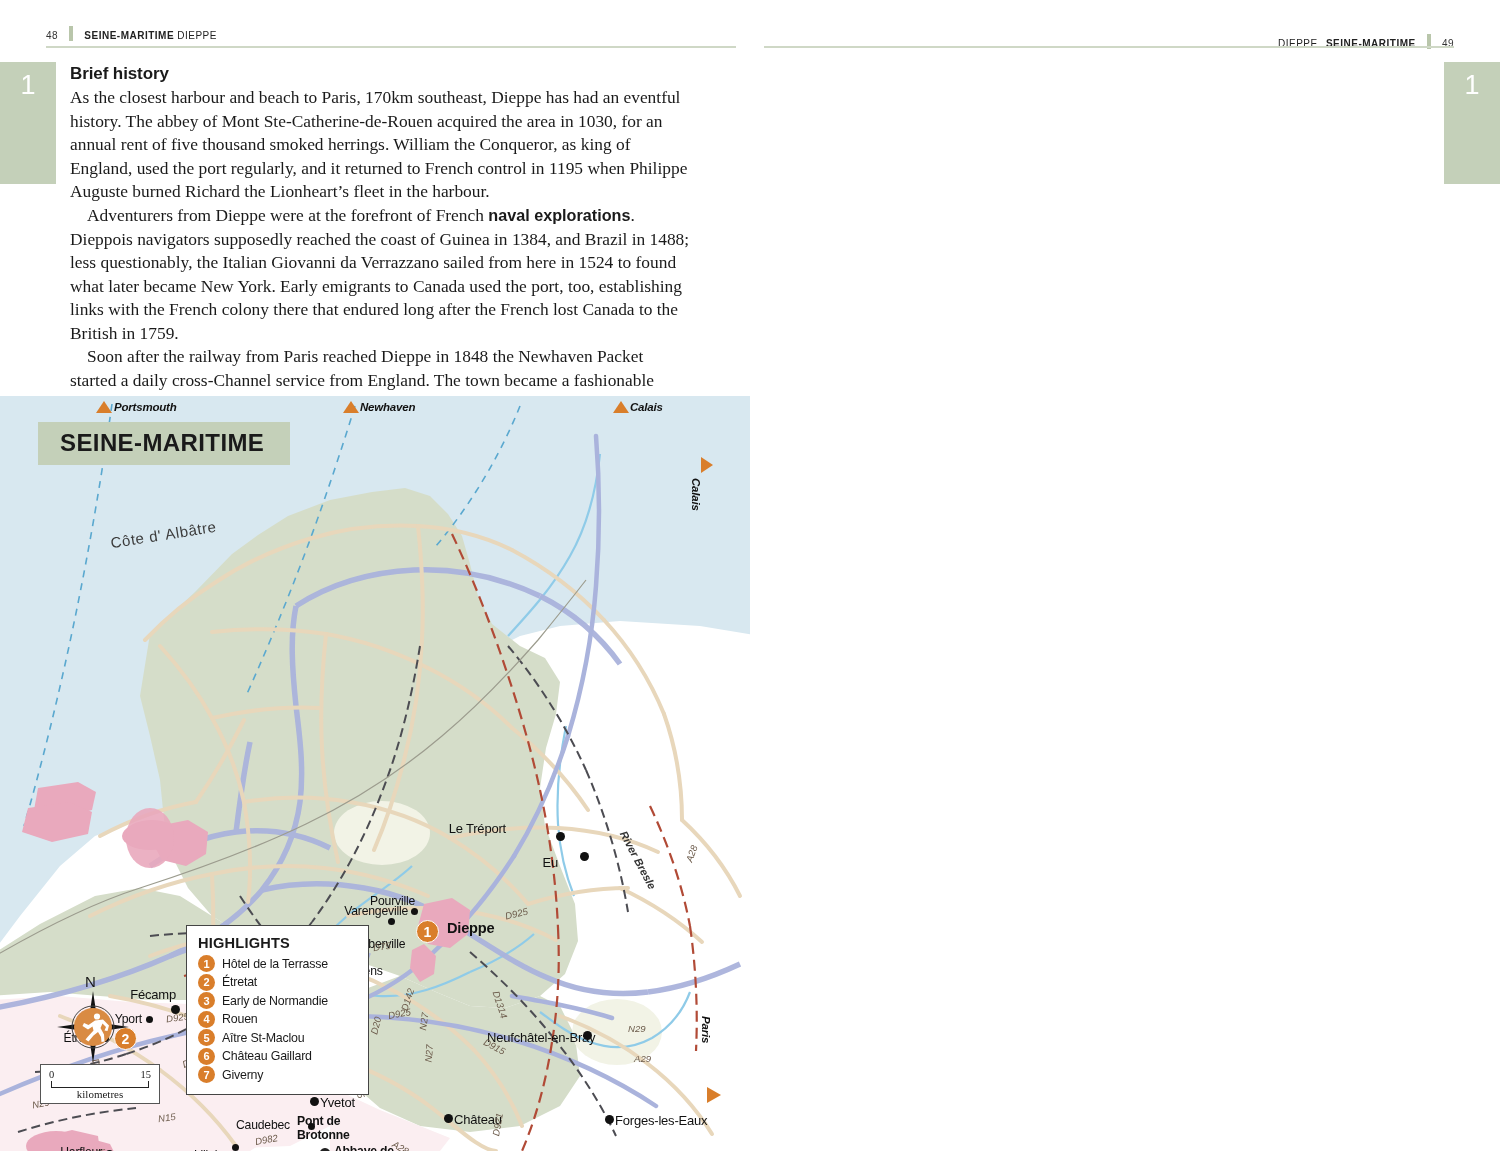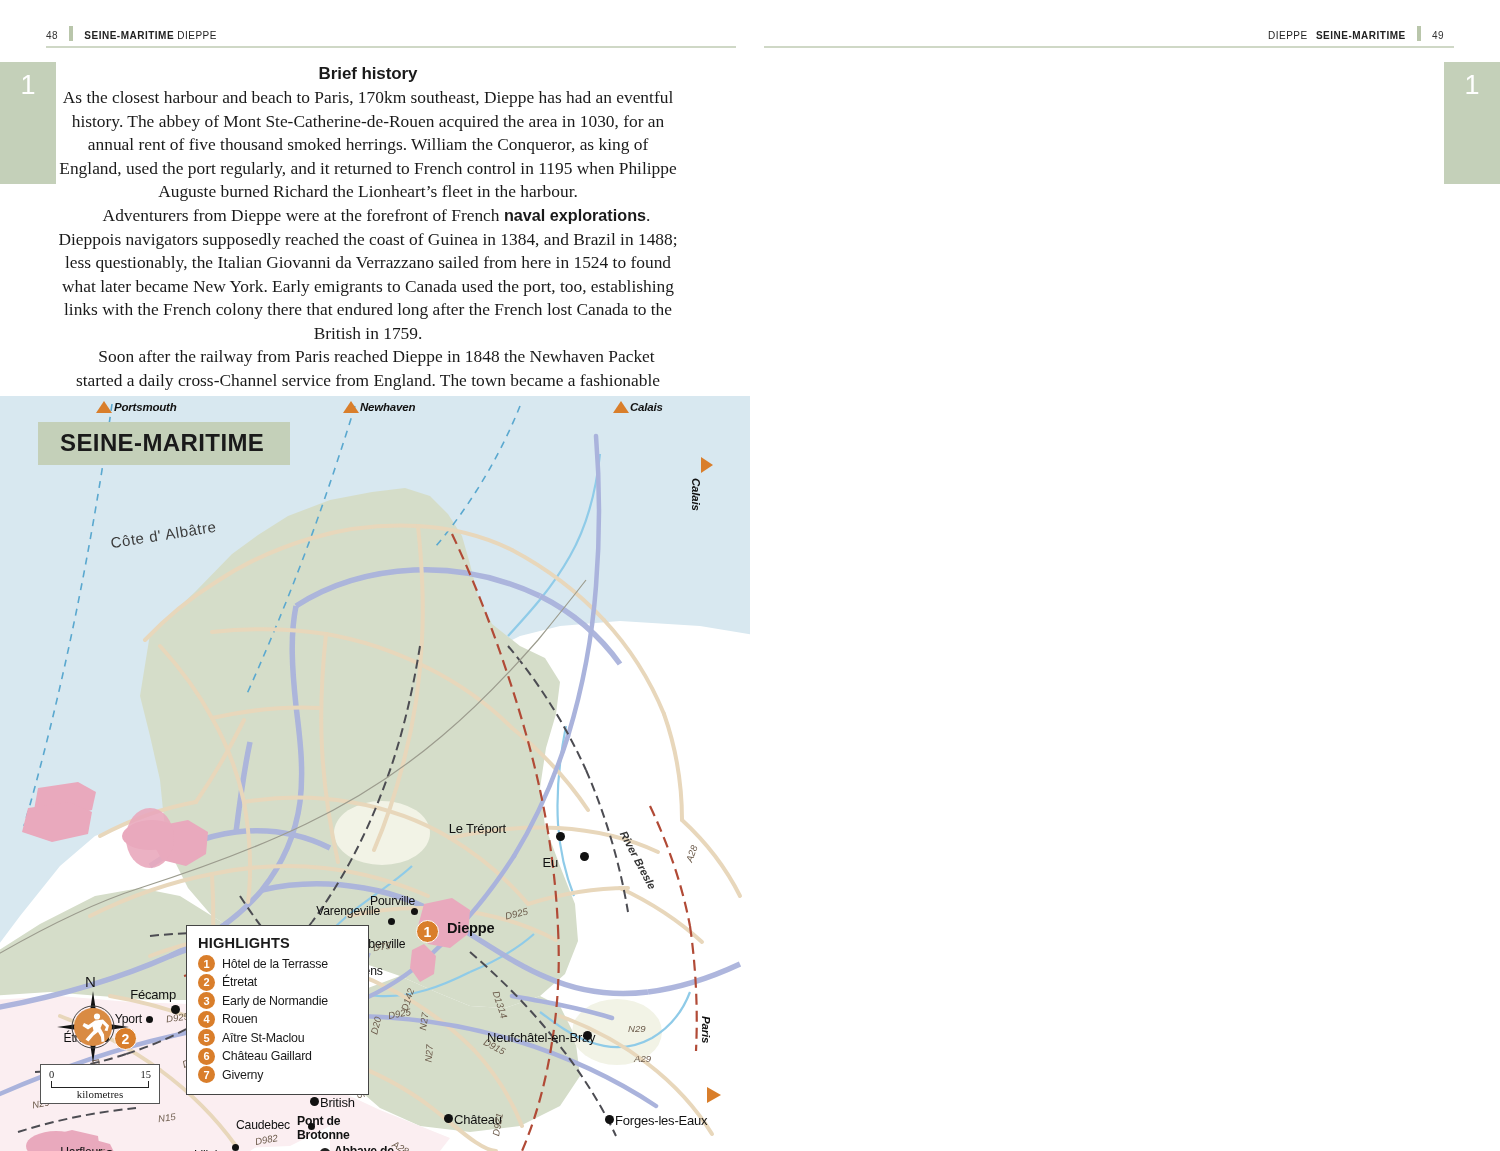--- a/index.html
+++ b/index.html
@@ -10,38 +10,38 @@
   .page-left{left:0;}
   .page-right{left:750px;}
 
   
   .runhead{position:absolute;top:26px;font-family:"Liberation Sans",sans-serif;
            font-size:10px;letter-spacing:.4px;color:#222;white-space:nowrap;}
   .runhead .pg{color:#333;font-weight:400;}
   .runhead .bld{font-weight:700;letter-spacing:.5px;}
   .runhead .lgt{font-weight:400;letter-spacing:.5px;}
   .rh-left{left:46px;}
-  .rh-right{right:56px;}
+  .rh-right{right:46px;margin-top:8px;}
   .vbar{display:inline-block;width:4px;height:15px;background:#b9c6ab;
         vertical-align:-2px;margin:0 8px;}
   .hrule{position:absolute;height:2px;background:#cfd8c6;top:46px;}
   .hr-left{left:46px;right:14px;}
   .hr-right{left:14px;right:46px;}
 
   
   .thumb{position:absolute;top:62px;width:56px;height:122px;background:#c4d0b9;
          color:#fff;font-family:"Liberation Sans",sans-serif;font-size:27px;
          font-weight:400;display:flex;align-items:flex-start;justify-content:center;
          padding-top:8px;box-sizing:border-box;}
   .thumb-left{left:0;}
   .thumb-right{right:0;}
 
   
   .col{position:absolute;font-size:17.4px;line-height:1.355;text-align:left;}
-  .col-left{left:58px;width:620px;top:62px;text-align:center;}
+  .col-left{left:70px;width:620px;top:62px;}
 
   h2.sec{font-family:"Liberation Sans",sans-serif;font-weight:700;
          font-size:17px;margin:0 0 1px 0;letter-spacing:-.1px;}
   p{margin:0;text-indent:0;}
   p.ind{text-indent:17px;}
   b,.bs{font-family:"Liberation Sans",sans-serif;font-weight:700;font-size:16.2px;}
 
   
   .map{position:absolute;left:0;top:396px;width:750px;height:755px;
        background:#d8e8f0;overflow:hidden;}
@@ -322,21 +322,21 @@
     <div class="dot" style="left:580px;top:456px;"></div>
     <div class="mlabel town" style="left:558px;top:459px;transform:translateX(-100%);">Eu</div>
 
     <div class="badge" style="left:416px;top:524px;">1</div>
     <div class="mlabel big bold" style="left:447px;top:524px;">Dieppe</div>
 
     <div class="dot sm" style="left:411px;top:512px;"></div>
     <div class="mlabel" style="left:415px;top:498px;transform:translateX(-100%);">Pourville</div>
 
     <div class="dot sm" style="left:388px;top:522px;"></div>
-    <div class="mlabel" style="left:380px;top:508px;transform:translateX(-100%);">Varengeville</div>
+    <div class="mlabel" style="left:408px;top:508px;transform:translateX(-100%);">Varengeville</div>
 
     <div class="dot sm" style="left:341px;top:542px;"></div>
     <div class="mlabel" style="left:350px;top:541px;">Quiberville</div>
 
     <div class="dot sm" style="left:338px;top:532px;"></div>
     <div class="mlabel" style="left:334px;top:528px;transform:translateX(-100%);">Veules</div>
 
     <div class="dot" style="left:318px;top:543px;"></div>
     <div class="mlabel" style="left:313px;top:541px;transform:translateX(-100%);">St-Valery-en-Caux</div>
 
@@ -350,21 +350,21 @@
     <div class="mlabel" style="left:142px;top:616px;transform:translateX(-100%);">Yport</div>
 
     <div class="dot sm" style="left:102px;top:639px;"></div>
     <div class="mlabel" style="left:98px;top:635px;transform:translateX(-100%);">Étretat</div>
     <div class="badge" style="left:114px;top:631px;">2</div>
 
     <div class="dot sm" style="left:211px;top:664px;"></div>
     <div class="mlabel" style="left:211px;top:669px;">Bénarville</div>
 
     <div class="dot" style="left:310px;top:701px;"></div>
-    <div class="mlabel town" style="left:320px;top:699px;">British</div>
+    <div class="mlabel town" style="left:320px;top:699px;">Yvetot</div>
 
     <div class="dot" style="left:444px;top:718px;"></div>
     <div class="mlabel town" style="left:454px;top:716px;">Château</div>
 
     <div class="dot" style="left:583px;top:635px;"></div>
     <div class="mlabel town" style="left:487px;top:634px;">Neufchâtel-en-Bray</div>
 
     <div class="dot" style="left:605px;top:719px;"></div>
     <div class="mlabel town" style="left:615px;top:717px;">Forges-les-Eaux</div>
 

